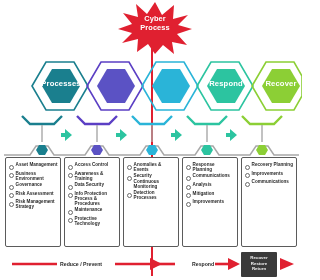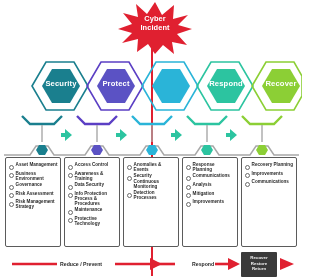--- a/index.html
+++ b/index.html
@@ -49,21 +49,21 @@
 
 <div id="stage">
 
   <div class="abs incident-line"></div>
 
   <svg class="abs burst" viewBox="0 0 74 52">
     <polygon points="37,0 44,13 56,3 55,17 70,13 60,23 74,27 59,32 69,43 54,40 56,52 45,43 37,52 30,42 19,50 20,37 4,41 14,31 0,27 14,22 5,11 20,15 18,2 29,12" fill="#e02030"></polygon>
   </svg>
   <div class="burst-label">
     <span>Cyber</span><br>
-    <span>Incident</span>
+    <span>Process</span>
   </div>
 
   <svg class="abs hexrow" viewBox="0 0 302 62">
 
     <g>
       <polygon points="32,31 46,7 74,7 88,31 74,55 46,55" fill="none" stroke="#1a7f8e" stroke-width="1.6"></polygon>
       <polygon points="42,31 52,14 70,14 80,31 70,48 52,48" fill="#1a7f8e"></polygon>
     </g>
 
     <g>
@@ -79,22 +79,21 @@
     <g>
       <polygon points="197,31 211,7 239,7 253,31 239,55 211,55" fill="none" stroke="#2cc4a0" stroke-width="1.6"></polygon>
       <polygon points="207,31 217,14 235,14 245,31 235,48 217,48" fill="#2cc4a0"></polygon>
     </g>
 
     <g>
       <polygon points="252,31 266,7 294,7 302,21 302,41 294,55 266,55" fill="none" stroke="#8ccf35" stroke-width="1.6"></polygon>
       <polygon points="262,31 272,14 290,14 300,31 290,48 272,48" fill="#8ccf35"></polygon>
     </g>
   </svg>
-  <div class="hex-label" style="left:33px;">Security</div>
-  <div class="hex-label" style="left:88px;">Protect</div>
+  <div class="hex-label" style="left:33px;">Processes</div>
   <div class="hex-label" style="left:198px;">Respond</div>
   <div class="hex-label" style="left:253px;">Recover</div>
 
   <svg class="abs band" viewBox="0 0 302 42">
 
     <path d="M22,1 L30,9 L54,9 L62,1" fill="none" stroke="#1a7f8e" stroke-width="2.4"></path>
     <path d="M77,1 L85,9 L109,9 L117,1" fill="none" stroke="#5b3fc4" stroke-width="2.4"></path>
     <path d="M132,1 L140,9 L164,9 L172,1" fill="none" stroke="#2ab4d8" stroke-width="2.4"></path>
     <path d="M187,1 L195,9 L219,9 L227,1" fill="none" stroke="#2cc4a0" stroke-width="2.4"></path>
     <path d="M242,1 L250,9 L274,9 L282,1" fill="none" stroke="#8ccf35" stroke-width="2.4"></path>

